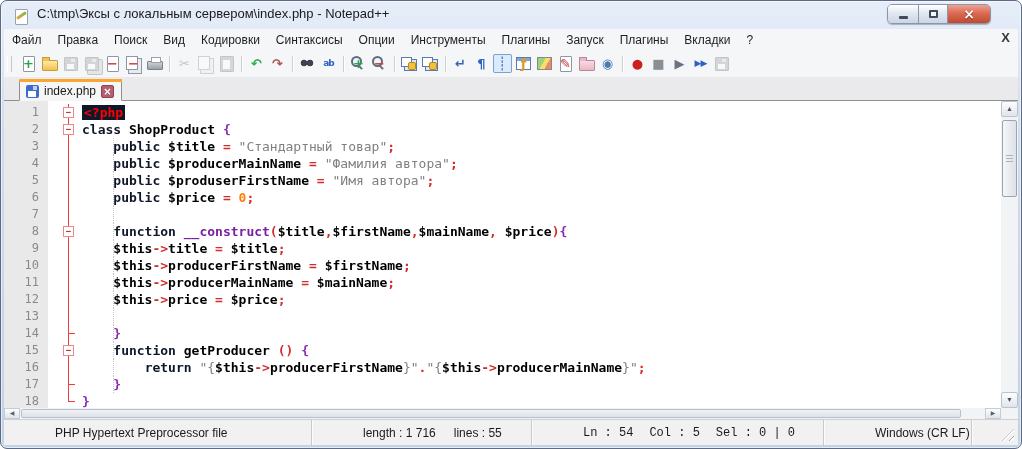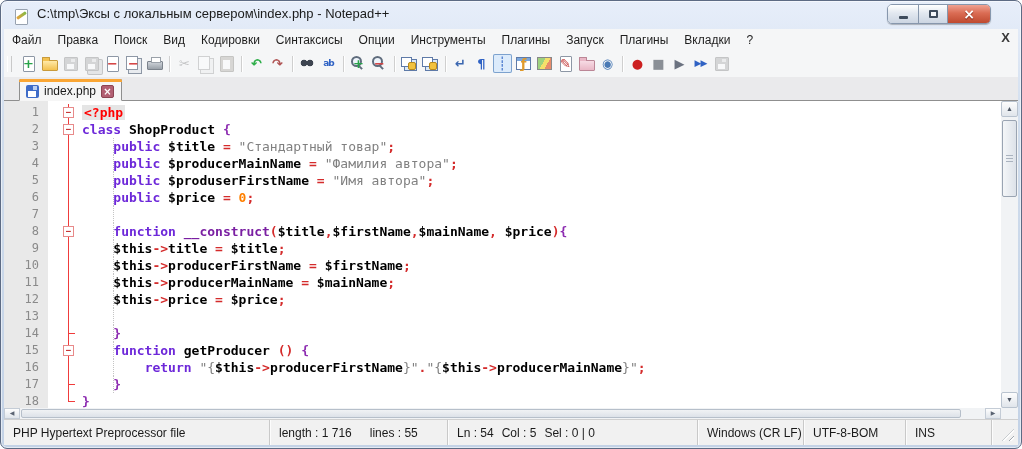--- a/index.html
+++ b/index.html
@@ -84,46 +84,46 @@
         font:12px/17px "DejaVu Sans Mono",monospace;flex:none;}
   .lblank{width:12px;flex:none;}
   .fold{position:relative;width:18px;height:17px;flex:none;}
   .fline{position:absolute;left:8px;top:0;width:1px;height:17px;background:#f03c3c;}
   .fline.half{height:9px;}
   .ftick{position:absolute;left:8px;top:8px;width:7px;height:1px;background:#f03c3c;}
   .fbox{position:absolute;left:3px;top:3px;width:11px;height:11px;background:#fff;border:1px solid #e88a8a;
         color:#c22929;font:bold 9px/9px "DejaVu Sans Mono",monospace;text-align:center;box-sizing:border-box;}
   .ltext{position:relative;padding-left:4px;font:bold 13px/17px "DejaVu Sans Mono",monospace;white-space:pre;color:#000;}
   .ig{position:absolute;left:35px;top:0;height:17px;border-left:1px dotted #c4c4c4;}
-  .tk-kw{color:#6d28d9;} .tk-cls{color:#000;} .tk-fn{color:#7a1fa2;}
+  .tk-kw{color:#0f172a;} .tk-cls{color:#000;} .tk-fn{color:#7a1fa2;}
   .tk-var{color:#000;} .tk-op{color:#d42b2b;} .tk-brc{color:#8c2bb0;}
   .tk-str{color:#808080;font-weight:normal;} .tk-num{color:#ff8000;}
-  .tk-tag{color:#ff0000;background:#e5e5e5;padding:0 2px;}
+  .tk-tag{color:#ff0000;background:#0f172a;padding:0 2px;}
   .tk-pl{color:#000;}
 
   
   #vscroll{position:absolute;right:0;top:0;bottom:11px;width:17px;background:#f1f3f5;}
   .sb-btn{position:absolute;left:0;width:17px;height:16px;background:linear-gradient(#fdfdfd,#e0e5eb);border:1px solid #b9c3cf;
           box-sizing:border-box;color:#4d5664;font-size:7px;line-height:14px;text-align:center;border-radius:2px;}
   #vs-up{top:0;} #vs-down{bottom:0;}
   #vs-thumb{position:absolute;left:1px;top:19px;width:15px;height:77px;border:1px solid #9aa4b2;border-radius:2px;
             background:linear-gradient(90deg,#f4f6f8,#dde2e9);box-sizing:border-box;}
   #vs-thumb i{position:absolute;left:3px;right:3px;top:34px;height:1px;background:#aab3bf;box-shadow:0 3px 0 #aab3bf,0 6px 0 #aab3bf;display:block;}
   #hscroll{position:absolute;left:0;right:17px;bottom:0;height:11px;background:#f1f3f5;}
   .hb{position:absolute;top:0;width:16px;height:11px;background:linear-gradient(#fdfdfd,#e0e5eb);border:1px solid #c4ccd6;
       box-sizing:border-box;color:#5a6372;font-size:6px;line-height:9px;text-align:center;}
   #hs-left{left:0;} #hs-right{right:0;}
   #hs-thumb{position:absolute;left:17px;top:1px;height:9px;width:940px;background:linear-gradient(#f0f2f4,#dde2e9);
             border:1px solid #b6bfca;border-radius:2px;box-sizing:border-box;}
   #sb-corner{position:absolute;right:0;bottom:0;width:17px;height:11px;background:#f1f3f5;}
 
   
   #statusbar{top:418px;height:25px;background:#f1f1f1;border-top:1px solid #cfcfcf;display:flex;font-size:12px;color:#1a1a1a;}
-  .sb-cell{height:100%;display:flex;align-items:center;padding:0 9px;border-right:1px solid #c9c9c9;box-shadow:1px 0 0 #fcfcfc;box-sizing:border-box;flex:none;white-space:nowrap;overflow:hidden;}
-  #sb1{width:266px;} #sb2{width:178px;gap:18px;} #sb3{width:250px;gap:8px;}
+  .sb-cell{height:100%;display:flex;align-items:center;padding:0 9px;border-right:1px solid #c9c9c9;box-shadow:1px 0 0 #fcfcfc;box-sizing:border-box;flex:none;white-space:nowrap;overflow:hidden;margin-left:42px;}
+  #sb1{width:266px;} #sb2{width:178px;gap:18px;} #sb3{width:250px;gap:16px;font-family:Liberation Mono, monospace;}
   #sb4{width:106px;} #sb5{width:102px;} #sb6{width:86px;text-align:center;}
   #sb-fill{flex:1;border-right:none;box-shadow:none;}
   #grip{position:absolute;right:4px;bottom:4px;width:12px;height:12px;
         background:repeating-linear-gradient(135deg,transparent 0 3px,#a0a7ae 3px 4px,#fdfdfd 4px 5px);
         clip-path:polygon(100% 0,100% 100%,0 100%);}
 </style>
 </head>
 <body>
 
 <div id="win">

